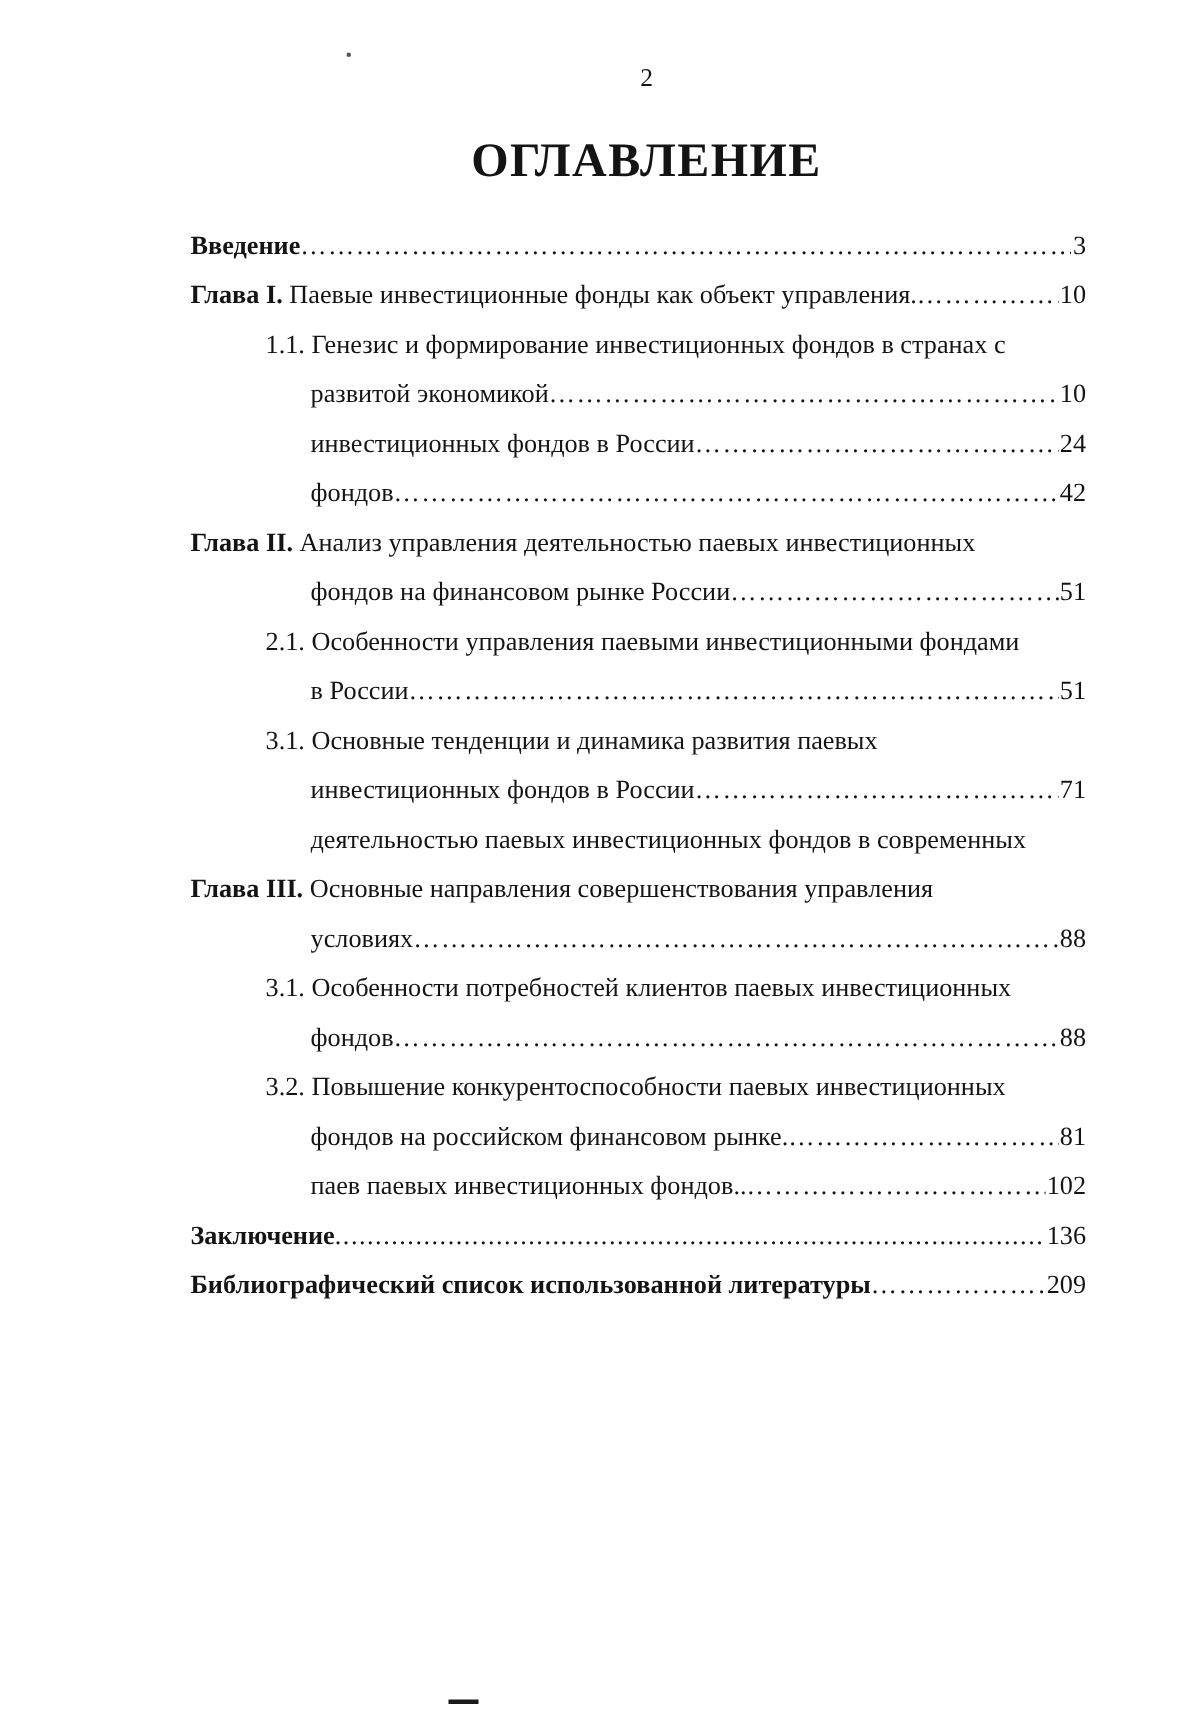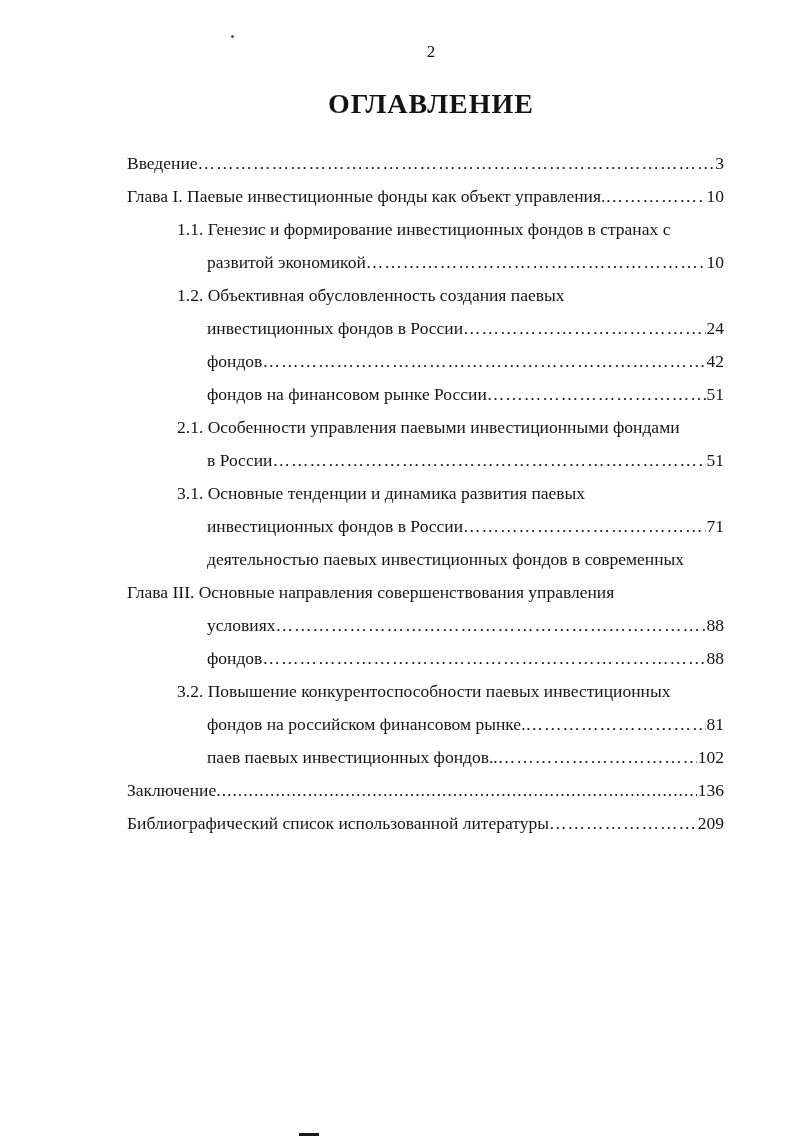--- a/index.html
+++ b/index.html
@@ -24,21 +24,21 @@
     text-align: center;
     font-size: 17px;
   }
   .doc-title {
     position: absolute;
     top: 88px;
     left: 127px;
     right: 62px;
     text-align: center;
     font-weight: bold;
-    font-size: 28px;
+    font-size: 32px;
     letter-spacing: 1px;
   }
   .toc {
     position: absolute;
     top: 147px;
     left: 127px;
     width: 597px;
   }
   .toc-line {
     display: flex;
@@ -52,21 +52,21 @@
     overflow: hidden;
     white-space: nowrap;
   }
   .toc-line .pagenum {
     flex: 0 0 auto;
     padding-left: 1px;
   }
   .indent-0 { padding-left: 0; }
   .indent-1 { padding-left: 50px; }
   .indent-2 { padding-left: 80px; }
-  .toc-line b { font-weight: normal; }
+  .toc-line b { font-weight: bold; }
   .dots { letter-spacing: 1px; }
   .artifact-dot {
     position: absolute;
     top: 35px;
     left: 231px;
     width: 3px;
     height: 3px;
     background: #555;
     border-radius: 50%;
   }
@@ -95,30 +95,30 @@
         <span class="lead"><b>Глава I.</b> Паевые инвестиционные фонды как объект управления.<span class="dots">………………………………………………………………………………………………………………………………………………………………………………………………………………………………………………………………………………………………………………………………</span></span>
         <span class="pagenum">10</span>
       </div>
       <div class="toc-line indent-1">
         <span class="lead">1.1. Генезис и формирование инвестиционных фондов в странах с</span>
       </div>
       <div class="toc-line indent-2">
         <span class="lead">развитой экономикой<span class="dots">………………………………………………………………………………………………………………………………………………………………………………………………………………………………………………………………………………………………………………………………</span></span>
         <span class="pagenum">10</span>
       </div>
-      <div class="toc-line indent-1">
-        <span class="lead">1.2. Объективная обусловленность создания паевых</span>
-      </div>
       <div class="toc-line indent-2">
         <span class="lead">инвестиционных фондов в России<span class="dots">………………………………………………………………………………………………………………………………………………………………………………………………………………………………………………………………………………………………………………………………</span></span>
         <span class="pagenum">24</span>
       </div>
       <div class="toc-line indent-2">
         <span class="lead">фондов<span class="dots">………………………………………………………………………………………………………………………………………………………………………………………………………………………………………………………………………………………………………………………………</span></span>
         <span class="pagenum">42</span>
+      </div>
+      <div class="toc-line indent-0">
+        <span class="lead"><b>Глава II.</b> Анализ  управления деятельностью паевых инвестиционных</span>
       </div>
       <div class="toc-line indent-2">
         <span class="lead">фондов на финансовом рынке России<span class="dots">………………………………………………………………………………………………………………………………………………………………………………………………………………………………………………………………………………………………………………………………</span></span>
         <span class="pagenum">51</span>
       </div>
       <div class="toc-line indent-1">
         <span class="lead">2.1. Особенности управления паевыми инвестиционными фондами</span>
       </div>
       <div class="toc-line indent-2">
         <span class="lead">в России<span class="dots">………………………………………………………………………………………………………………………………………………………………………………………………………………………………………………………………………………………………………………………………</span></span>
@@ -134,20 +134,23 @@
       <div class="toc-line indent-2">
         <span class="lead">деятельностью паевых инвестиционных фондов в современных</span>
       </div>
       <div class="toc-line indent-0">
         <span class="lead"><b>Глава III.</b> Основные направления совершенствования управления</span>
       </div>
       <div class="toc-line indent-2">
         <span class="lead">условиях<span class="dots">………………………………………………………………………………………………………………………………………………………………………………………………………………………………………………………………………………………………………………………………</span></span>
         <span class="pagenum">88</span>
       </div>
+      <div class="toc-line indent-1">
+        <span class="lead">3.1. Особенности потребностей клиентов паевых инвестиционных</span>
+      </div>
       <div class="toc-line indent-2">
         <span class="lead">фондов<span class="dots">………………………………………………………………………………………………………………………………………………………………………………………………………………………………………………………………………………………………………………………………</span></span>
         <span class="pagenum">88</span>
       </div>
       <div class="toc-line indent-1">
         <span class="lead">3.2. Повышение конкурентоспособности паевых инвестиционных</span>
       </div>
       <div class="toc-line indent-2">
         <span class="lead">фондов на российском финансовом рынке.<span class="dots">………………………………………………………………………………………………………………………………………………………………………………………………………………………………………………………………………………………………………………………………</span></span>
         <span class="pagenum">81</span>

